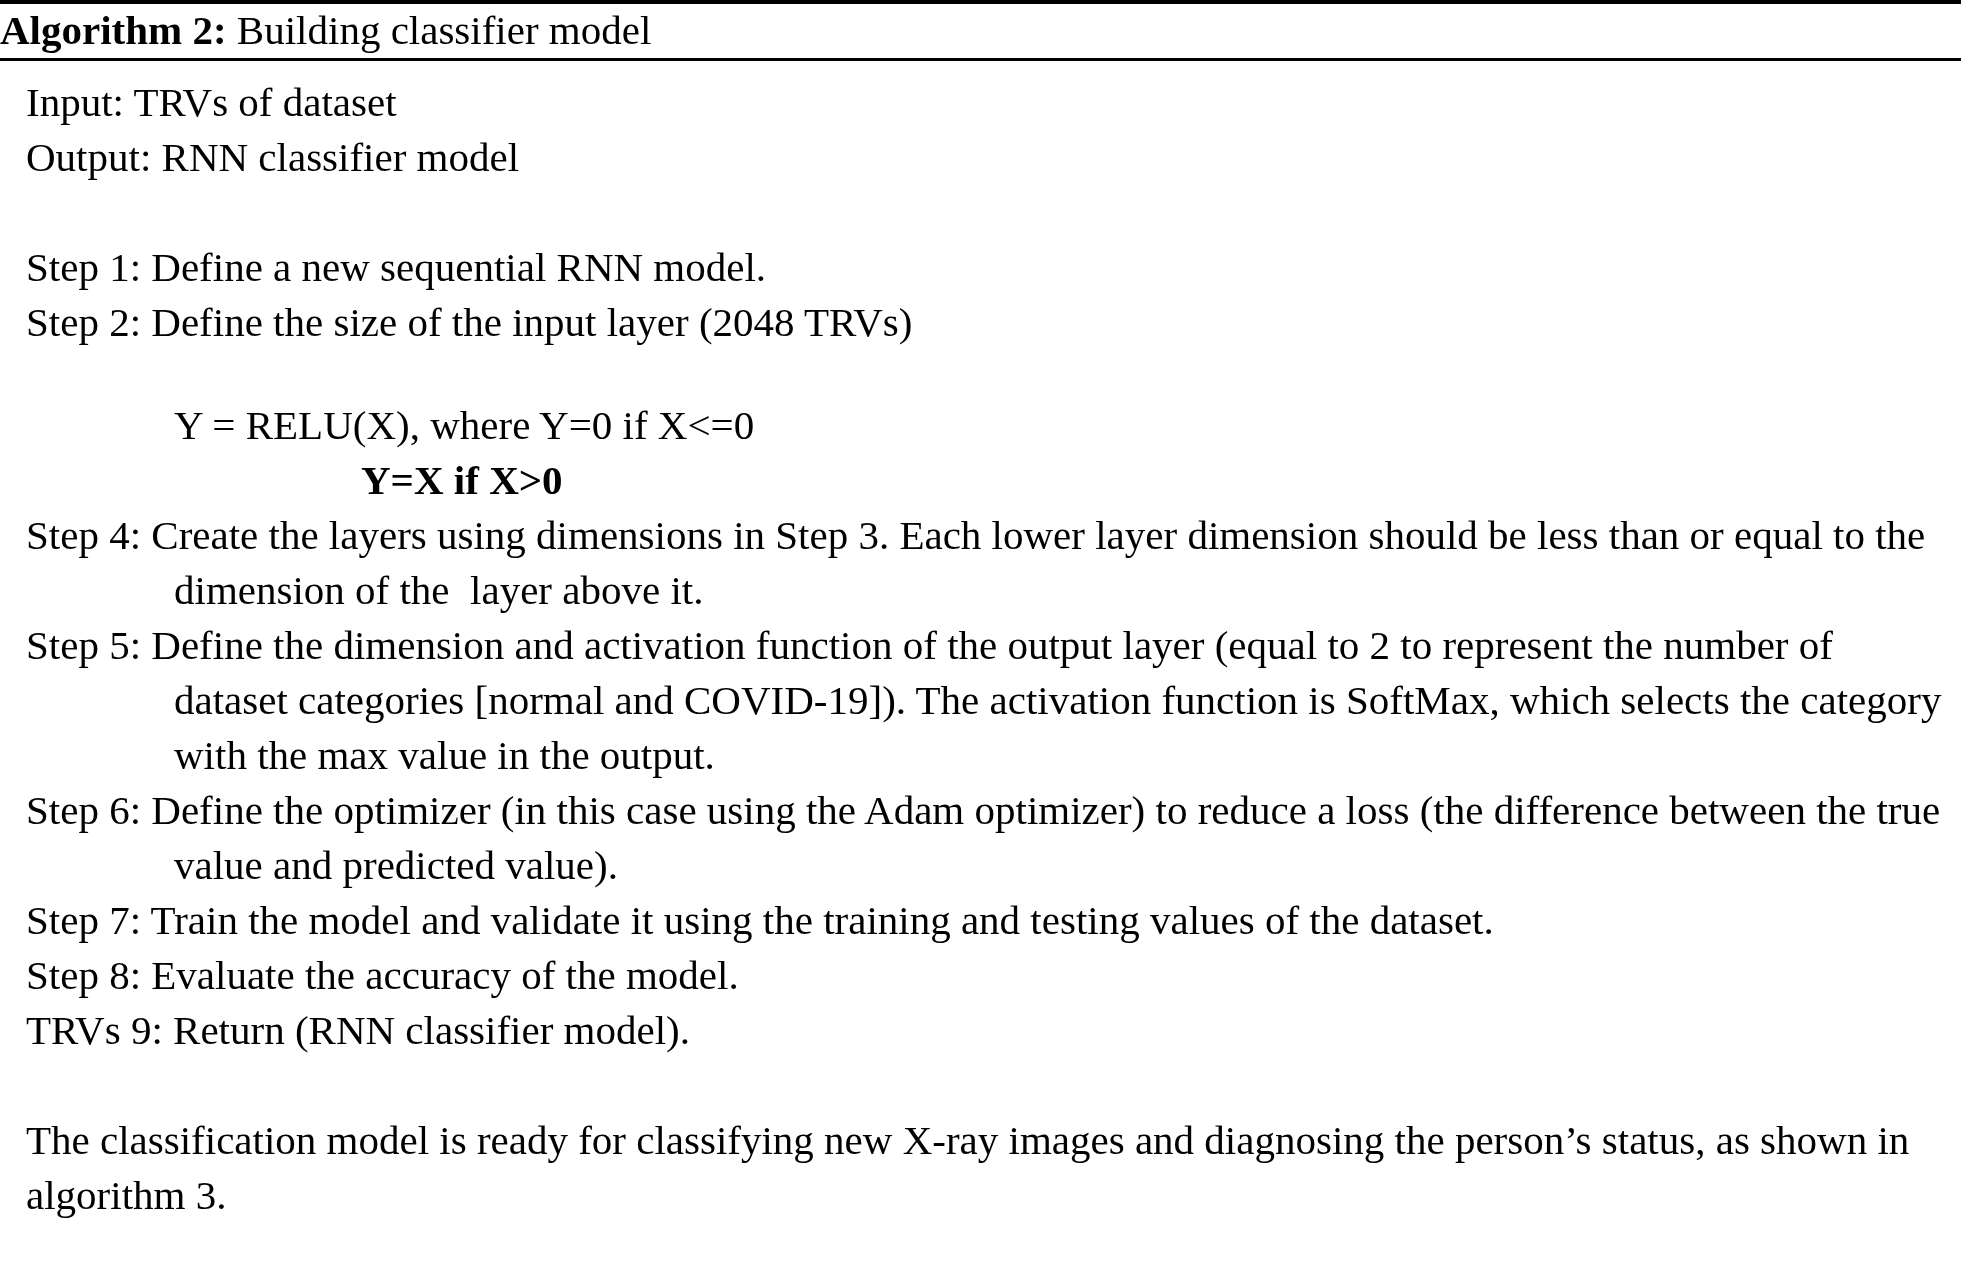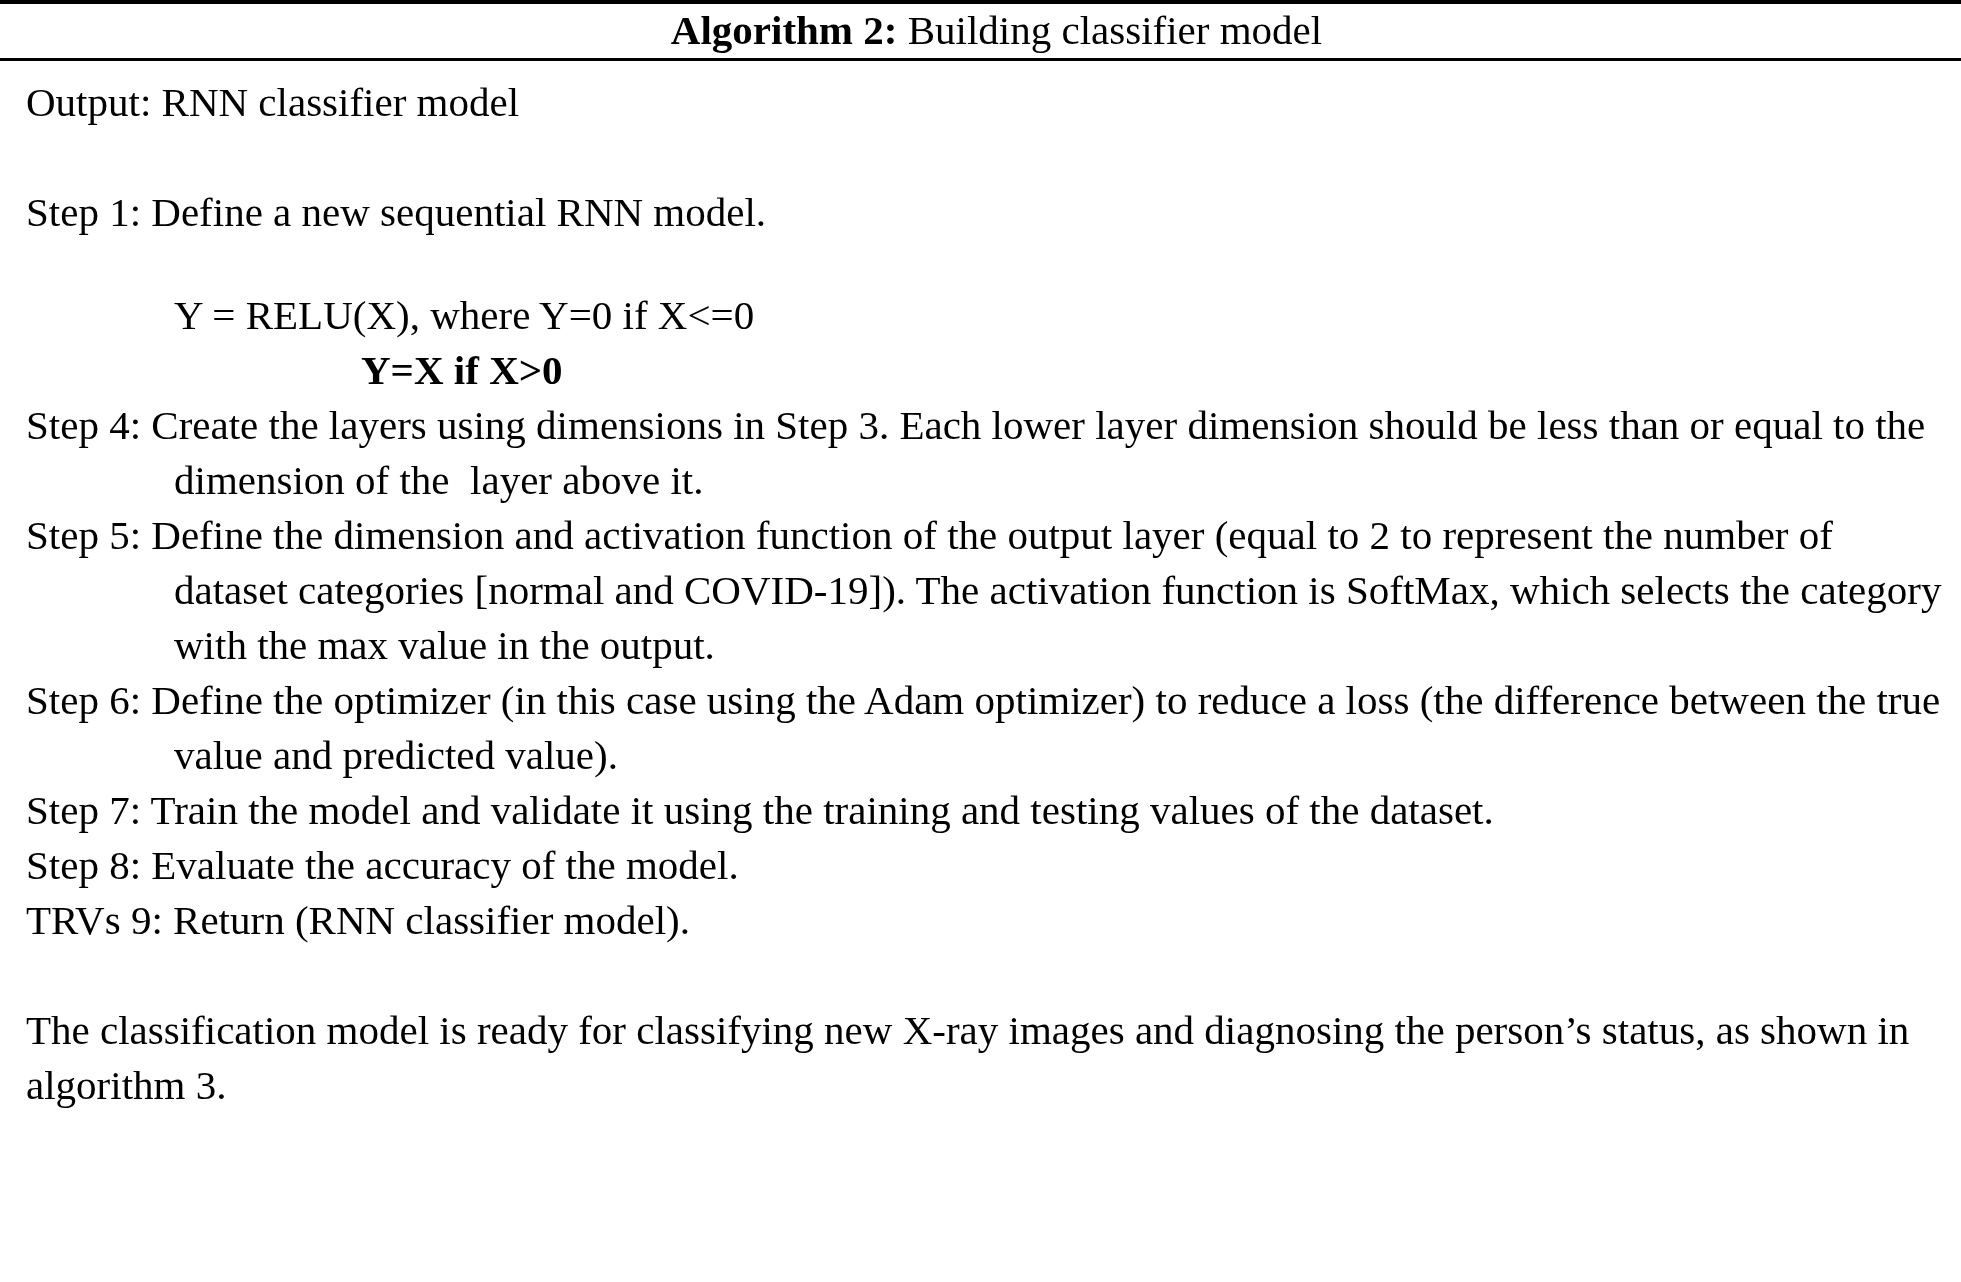--- a/index.html
+++ b/index.html
@@ -29,27 +29,25 @@
     width: 100%;
     flex: none;
   }
   .rule-mid {
     height: 3px;
     background: #000000;
     width: 100%;
     flex: none;
   }
   .caption {
-    text-align: center;
     font-size: 41px;
     line-height: 50px;
     padding: 1px 0 3px 0;
     white-space: nowrap;
     flex: none;
-    margin-left: 32px;
   }
   .caption .caption-label {
     font-weight: bold;
   }
   .caption .caption-title {
     font-weight: normal;
   }
   .body {
     flex: 1 1 auto;
     padding: 14px 14px 0 26px;
@@ -100,25 +98,27 @@
 <div class="algorithm-box">
 
   <div class="rule-top"></div>
 
   <div class="caption"><span class="caption-label">Algorithm 2:</span> <span class="caption-title">Building classifier model</span></div>
 
   <div class="rule-mid"></div>
 
   <div class="body">
 
+    <div class="line">Input: TRVs of dataset</div>
     <div class="line">Output: RNN classifier model</div>
 
     <div class="blank"></div>
 
     <div class="step">Step 1: Define a new sequential RNN model.</div>
+    <div class="step">Step 2: Define the size of the input layer (2048 TRVs)</div>
 
     <div class="line indent-1">Y = RELU(X), where Y=0 if X&lt;=0</div>
     <div class="line indent-2">Y=X if X&gt;0</div>
 
     <div class="step">Step 4: Create the layers using dimensions in Step 3. Each lower layer dimension should be less than or equal to the dimension of the  layer above it.</div>
     <div class="step">Step 5: Define the dimension and activation function of the output layer (equal to 2 to represent the number of dataset categories [normal and COVID-19]). The activation function is SoftMax, which selects the category with the max value in the output.</div>
     <div class="step">Step 6: Define the optimizer (in this case using the Adam optimizer) to reduce a loss (the difference between the true value and predicted value).</div>
     <div class="step">Step 7: Train the model and validate it using the training and testing values of the dataset.</div>
     <div class="step">Step 8: Evaluate the accuracy of the model.</div>
     <div class="step">TRVs 9: Return (RNN classifier model).</div>

